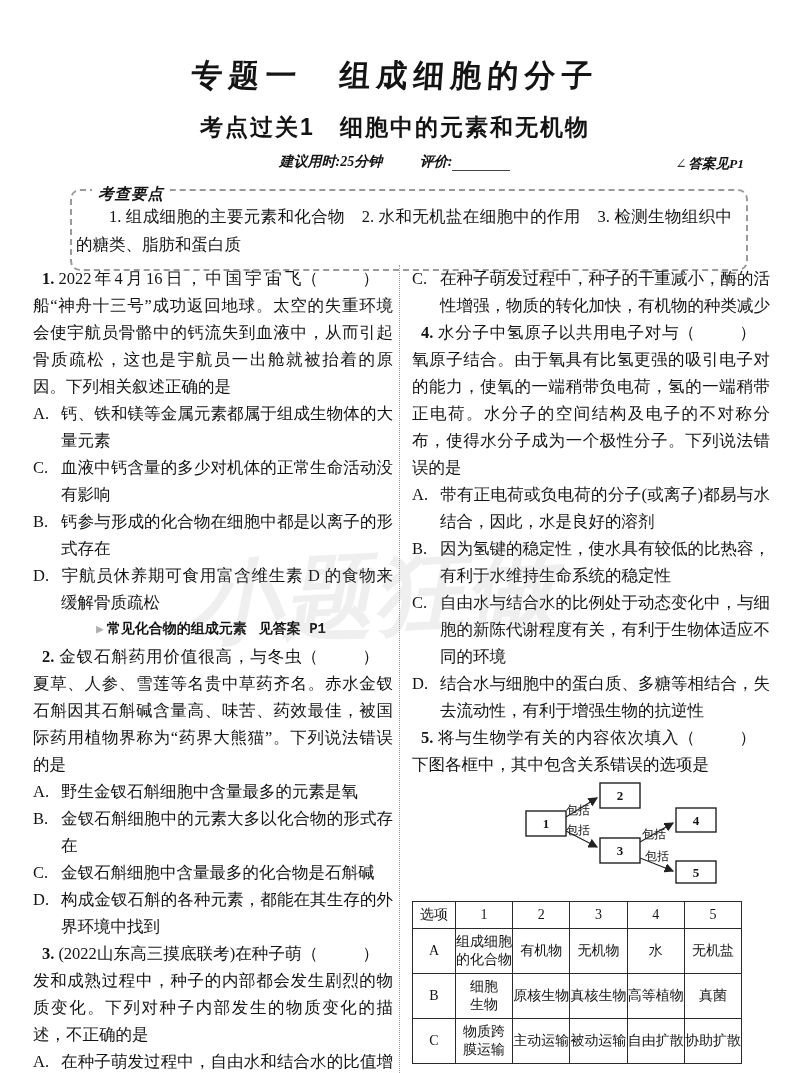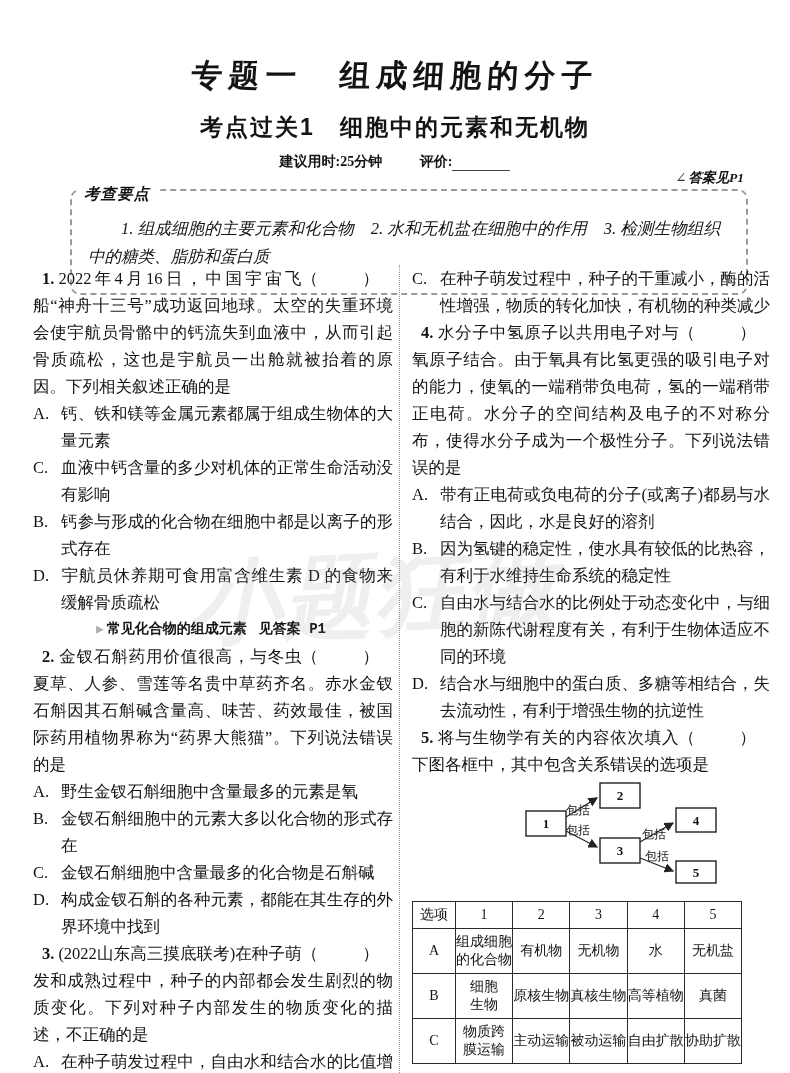--- a/index.html
+++ b/index.html
@@ -14,37 +14,37 @@
     margin-top:54px;text-align:center;font-size:31px;font-weight:bold;
     letter-spacing:6px;line-height:44px;transform:skewX(-4deg);
   }
   .sub-title{
     margin-top:14px;text-align:center;font-size:23px;font-weight:bold;
     font-family:"Liberation Sans","DejaVu Sans",sans-serif;letter-spacing:2px;
   }
   .meta-row{
     margin-top:10px;height:20px;text-align:center;font-size:14px;position:relative;
   }
-  .meta-row .time{font-weight:bold;}
-  .meta-row .eval{margin-left:34px;font-weight:bold;}
+  .meta-row .time{font-weight:bold;font-style:italic;}
+  .meta-row .eval{margin-left:34px;font-weight:bold;font-style:italic;}
   .eval-line{display:inline-block;width:58px;border-bottom:1px solid #444;height:13px;vertical-align:bottom;}
   .answer-ref{
-    position:absolute;right:46px;top:16px;font-size:13.5px;font-weight:bold;font-style:italic;
+    position:absolute;right:46px;top:2px;font-size:13.5px;font-weight:bold;font-style:italic;
   }
   .answer-ref .corner{font-style:normal;font-weight:normal;margin-right:2px;color:#333;}
   
   .key-box{
     margin:16px 42px 0 70px;border:2px dashed #9a9a9a;border-radius:10px;
     padding:12px 14px 10px 4px;position:relative;font-size:16.5px;line-height:28px;
   }
   .key-label{
-    position:absolute;top:-11px;left:6px;background:#fff;padding:0 6px;
+    position:absolute;top:-11px;left:20px;background:#fff;padding:0 6px;
     font-weight:bold;font-style:italic;font-size:15.5px;letter-spacing:1px;
   }
-  .key-text{text-indent:2em;text-align:justify;margin:12px;font-style:italic;}
+  .key-text{text-indent:2em;text-align:justify;margin:0;}
   
   .columns{
     position:absolute;left:33px;top:265px;bottom:0;right:20px;display:flex;
   }
   .col-left{width:360px;}
   .col-divider{border-left:1px dotted #999;margin:0 12px 0 6px;}
   .col-right{flex:1;}
   .qcol{font-size:16.5px;line-height:27px;text-align:justify;}
   .stem{margin:0;}
   .stem .q-num{font-weight:bold;padding-left:9px;padding-right:4px;}

